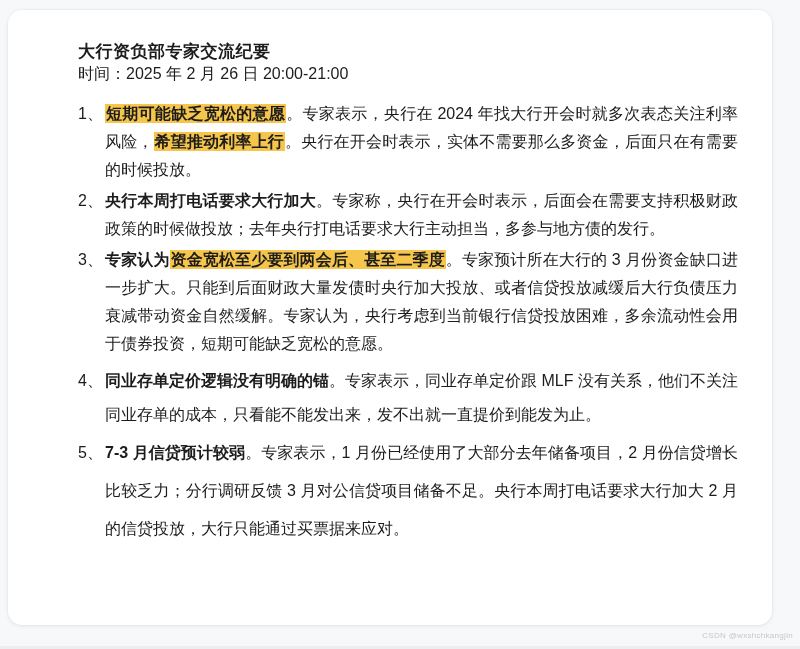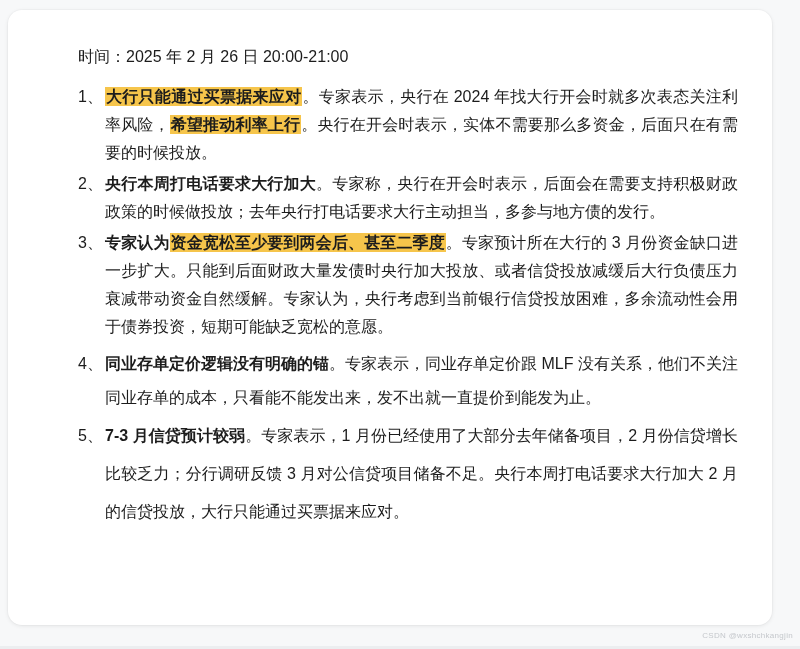--- a/index.html
+++ b/index.html
@@ -24,21 +24,21 @@
     color: #1c1c1c;
   }
   .doc-title {
     font-size: 17px;
     font-weight: 700;
     letter-spacing: 0.5px;
     margin-top: 10px;
   }
   .time-line {
     font-size: 16px;
-    margin-top: 17px;
+    margin-top: 1px;
   }
   .section-heading {
     font-size: 16px;
     font-weight: 700;
     margin-top: 57px;
     letter-spacing: 0.5px;
   }
   .points-list {
     margin-top: 15px;
   }
@@ -83,25 +83,26 @@
     left: 0; bottom: 0;
     width: 800px; height: 3px;
     background: #eceef0;
   }
 </style>
 </head>
 <body>
 
 <div class="doc-card">
   <div class="doc-content">
+    <div class="doc-title">大行资负部专家交流纪要</div>
     <div class="time-line">时间：2025 年 2 月 26 日 20:00-21:00</div>
     <div class="points-list">
         <div class="list-item">
           <span class="item-number">1、</span>
-          <span class="item-body"><span class="seg-bold seg-highlight">大行只能通过买票据来应对</span><span class="">。专家表示，央行在 2024 年找大行开会时就多次表态关注利率风险，</span><span class="seg-bold seg-highlight">希望推动利率上行</span><span class="">。央行在开会时表示，实体不需要那么多资金，后面只在有需要的时候投放。</span></span>
+          <span class="item-body"><span class="seg-bold seg-highlight">短期可能缺乏宽松的意愿</span><span class="">。专家表示，央行在 2024 年找大行开会时就多次表态关注利率风险，</span><span class="seg-bold seg-highlight">希望推动利率上行</span><span class="">。央行在开会时表示，实体不需要那么多资金，后面只在有需要的时候投放。</span></span>
         </div>
         <div class="list-item">
           <span class="item-number">2、</span>
           <span class="item-body"><span class="seg-bold ">央行本周打电话要求大行加大</span><span class="">。专家称，央行在开会时表示，后面会在需要支持积极财政政策的时候做投放；去年央行打电话要求大行主动担当，多参与地方债的发行。</span></span>
         </div>
         <div class="list-item">
           <span class="item-number">3、</span>
           <span class="item-body"><span class="seg-bold ">专家认为</span><span class="seg-bold seg-highlight">资金宽松至少要到两会后、甚至二季度</span><span class="">。专家预计所在大行的 3 月份资金缺口进一步扩大。只能到后面财政大量发债时央行加大投放、或者信贷投放减缓后大行负债压力衰减带动资金自然缓解。专家认为，央行考虑到当前银行信贷投放困难，多余流动性会用于债券投资，短期可能缺乏宽松的意愿。</span></span>
         </div>
         <div class="list-item">

